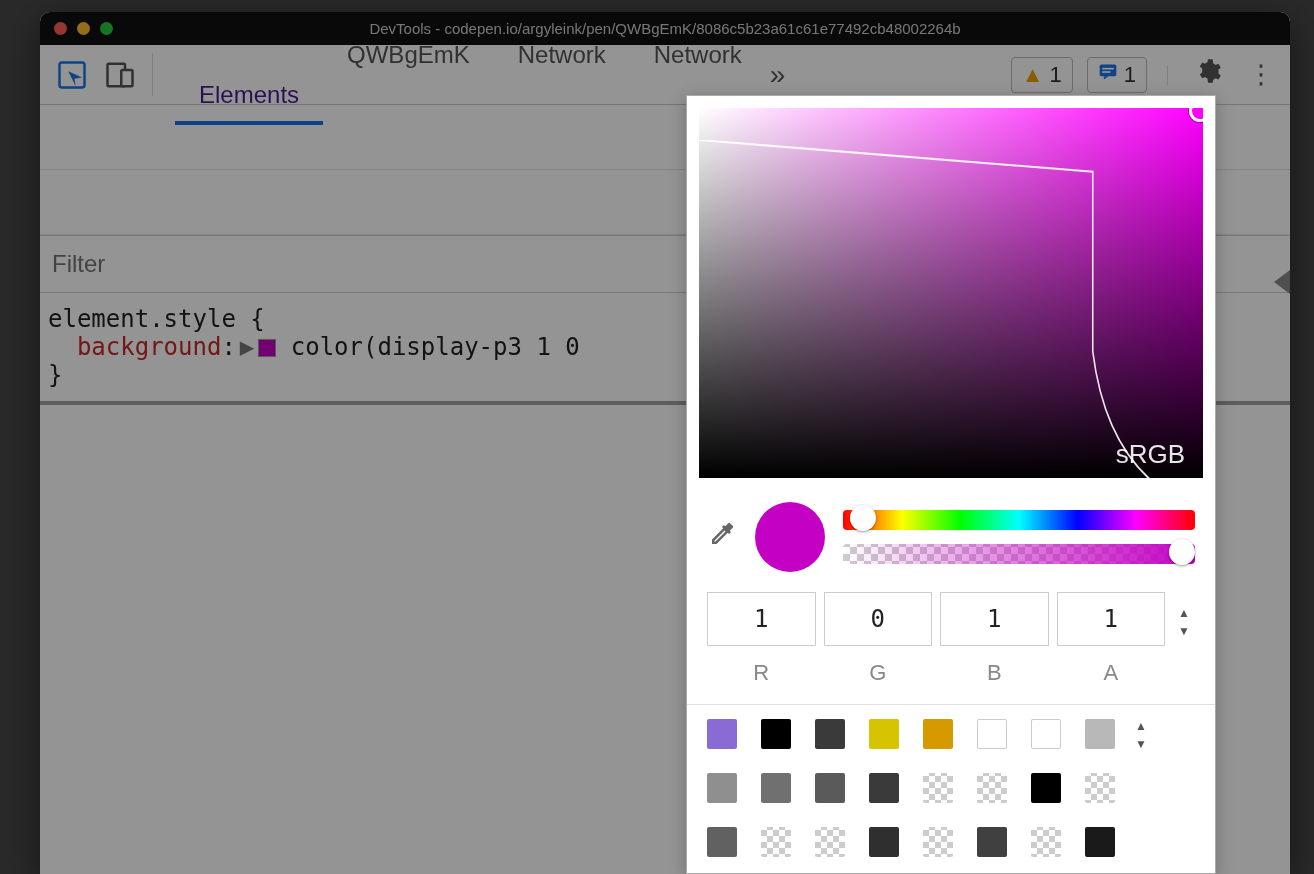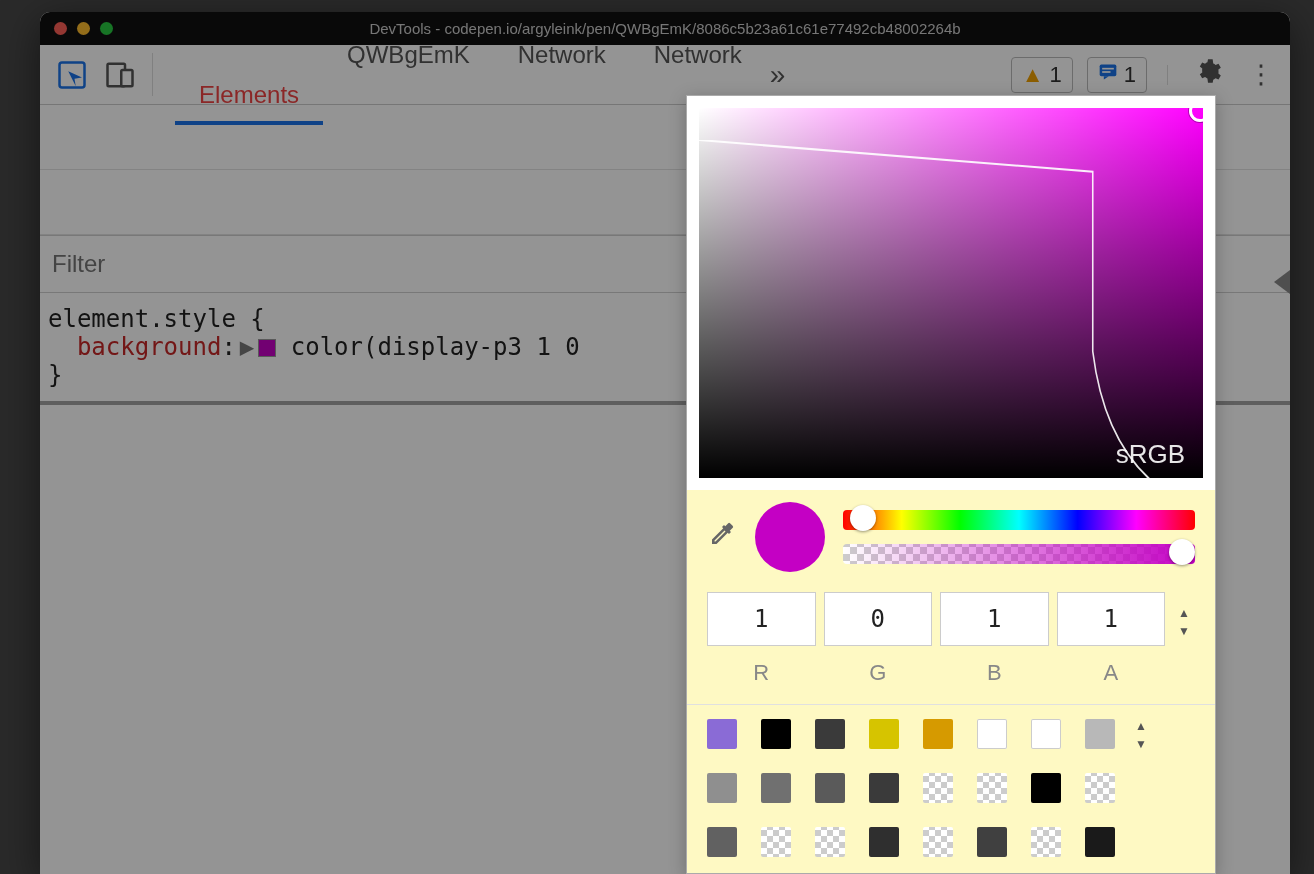--- a/index.html
+++ b/index.html
@@ -43,21 +43,21 @@
       display: flex; align-items: center;
       padding: 0 10px;
       gap: 0;
       position: relative;
     }
     .tb-iconbox { display: flex; gap: 12px; padding: 0 8px 0 4px; }
     .tb-icon { width: 36px; height: 36px; display: flex; align-items:center; justify-content:center; }
     .tb-sep { width: 1px; align-self: stretch; background: #ddd; margin: 8px 6px; }
     .tabs { display: flex; gap: 40px; padding-left: 36px; }
     .tab { font-size: 24px; color: #555; padding: 14px 4px; cursor: pointer; }
-    .tab.active { color: #ef4444; position: relative; margin-top: 40px; }
+    .tab.active { color: #4c1d95; position: relative; margin-top: 40px; }
     .tab.active::after {
       content: ""; position: absolute; left: -20px; right: -20px; bottom: -2px;
       height: 4px; background: #1a73e8;
     }
     .more-tabs { font-size: 28px; color: #555; margin-left: 24px; cursor:pointer; }
     .tb-right { margin-left: auto; display: flex; gap: 14px; align-items: center; }
     .badge {
       display: flex; gap: 6px; align-items: center;
       border: 1px solid #bbb; border-radius: 4px;
       padding: 4px 10px; font-size: 22px; color: #333;
@@ -88,21 +88,21 @@
     .code .swatch {
       display: inline-block; width: 18px; height: 18px;
       background: #c400c4; border: 1px solid #999; vertical-align: -2px;
     }
     .code .tri { display:inline-block; margin: 0 4px; color:#777; }
 
     .picker {
       position: absolute;
       left: 686px; top: 95px;
       width: 530px;
-      background: #fef9c3;
+      background: #ffffff;
       border: 1px solid #aaa;
       box-shadow: 0 4px 16px rgba(0,0,0,.25);
       z-index: 100;
     }
     .satval {
       position: relative;
       margin: 0;
       height: 370px;
       background:
         linear-gradient(to top, #000, rgba(0,0,0,0)),

